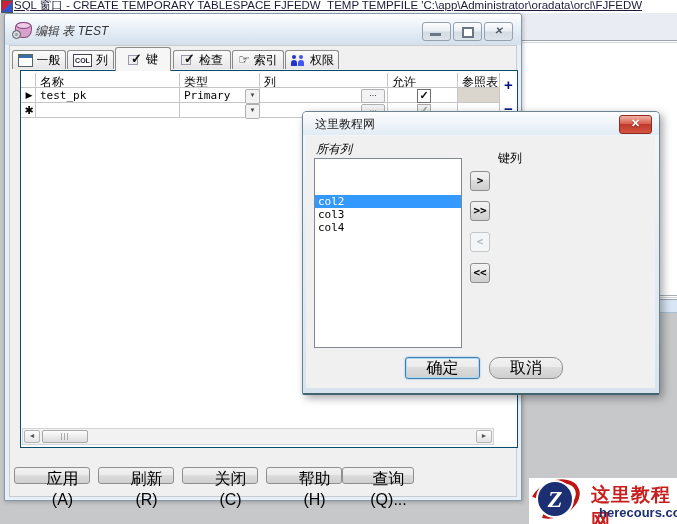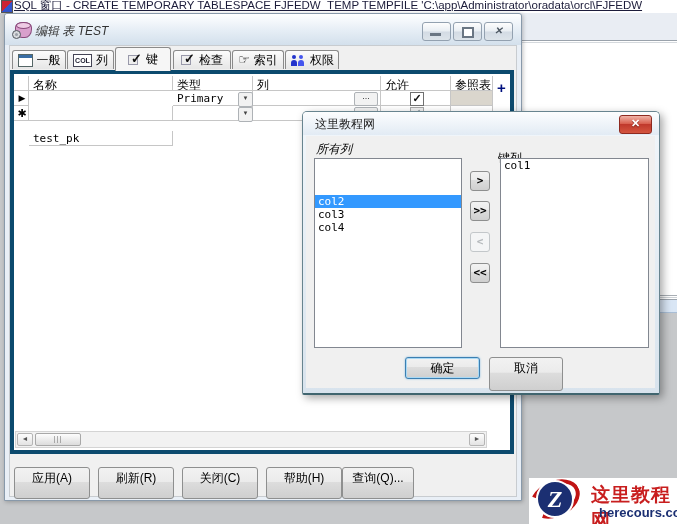--- a/index.html
+++ b/index.html
@@ -48,21 +48,21 @@
   .ico-check::before{content:"";position:absolute;left:0;bottom:1px;width:8px;height:8px;border:1px solid #99a;background:#eee;}
   .ico-check .ck{position:absolute;left:3px;top:-3px;font-size:13px;font-weight:bold;color:#111;}
   .ico-hand{font-size:13px;color:#222;line-height:12px;}
   .ico-users{width:16px;height:12px;position:relative;}
   .person{position:absolute;bottom:0;width:6px;height:6px;border-radius:3px 3px 0 0;}
   .person::before{content:"";position:absolute;top:-5px;left:1px;width:4px;height:4px;border-radius:50%;background:inherit;}
   .p1{left:1px;background:#2233cc;}
   .p2{left:8px;background:#4455ee;}
 
   
-  .grid{left:0;top:24px;width:496px;height:376px;background:#fff;border:4px solid #0c4a6e;}
+  .grid{left:10px;top:24px;width:496px;height:376px;background:#fff;border:1px solid #0c4a6e;}
   .gcell{position:absolute;border-right:1px solid #c6c6c6;border-bottom:1px solid #c6c6c6;
        padding:1px 0 0 4px;box-sizing:border-box;height:15px;overflow:hidden;}
   .ghead{font-size:12px;color:#000;}
   .gval{font-family:"DejaVu Sans Mono","Liberation Mono",monospace;font-size:11px;}
   .sel-glyph{font-size:9px;line-height:13px;text-align:center;padding-left:2px;}
   .dd-btn{width:13px;height:13px;background:#f2f2f2;border:1px solid #aeb2b6;border-radius:2px;
        font-size:6px;line-height:11px;text-align:center;color:#444;}
   .el-btn{width:22px;height:12px;background:#f2f2f2;border:1px solid #aeb2b6;border-radius:2px;
        font-size:9px;line-height:7px;text-align:center;color:#333;}
   .cb{width:12px;height:12px;background:#fff;border:1px solid #707070;font-size:11px;line-height:11px;
@@ -74,22 +74,22 @@
   
   .sb{left:1px;top:357px;width:470px;height:15px;background:#f2f2f2;border:1px solid #d4d4d4;}
   .sb-arrow{top:1px;width:14px;height:11px;background:linear-gradient(#fdfdfd,#e3e3e3);border:1px solid #b5b5b5;
        border-radius:2px;font-size:7px;line-height:10px;text-align:center;color:#555;}
   .sb-thumb{left:19px;top:1px;width:44px;height:11px;background:linear-gradient(#fdfdfd,#dcdcdc);
        border:1px solid #a8a8a8;border-radius:2px;text-align:center;font-size:8px;line-height:10px;
        color:#888;letter-spacing:1px;}
 
   
   .b{background:linear-gradient(#f2f2f2,#ebebeb 45%,#dddddd 46%,#cfcfcf);border:1px solid #8e8f8f;
-     border-radius:3px;text-align:center;font-size:12px;color:#000;box-sizing:border-box;}
-  .fbtn{top:421px;height:32px;line-height:21px;}
+     border-radius:3px;text-align:center;font-size:16px;color:#000;box-sizing:border-box;}
+  .fbtn{top:421px;height:17px;line-height:21px;padding-left:21px;}
   .b.focused{border-color:#3c7fb1;box-shadow:inset 0 0 0 1px #a9d9f5,0 0 2px #7fb8df;}
   .b.dis{color:#b5b9bc;border-color:#c3c7ca;background:#f4f5f6;}
 
   
   .dlg{left:302px;top:111px;width:356px;height:281px;z-index:10;border:1px solid #68848f;border-bottom:2px solid #40656f;
        border-radius:5px 5px 2px 2px;background:linear-gradient(#f2f7fb,#d8e3ed);box-shadow:3px 3px 8px rgba(0,0,0,.35);}
   .dlg-titlebar{left:0px;top:0px;width:100%;height:23px;border-radius:4px 4px 0 0;
        background:linear-gradient(#fcfdfe,#e2ebf4);}
   .dlg-title{left:12px;top:4px;color:#1a1a1a;}
   .dlg-close{right:7px;top:3px;width:31px;height:17px;border:1px solid #8e2a20;border-radius:3px;
@@ -179,21 +179,21 @@
     <div class="abs grid">
 
       <div class="gcell ghead" style="left:0;top:2px;width:15px;"></div>
       <div class="gcell ghead" style="left:15px;top:2px;width:144px;">名称</div>
       <div class="gcell ghead" style="left:159px;top:2px;width:80px;">类型</div>
       <div class="gcell ghead" style="left:239px;top:2px;width:128px;">列</div>
       <div class="gcell ghead" style="left:367px;top:2px;width:70px;">允许</div>
       <div class="gcell ghead" style="left:437px;top:2px;width:42px;">参照表</div>
 
       <div class="gcell sel-glyph" style="left:0;top:17px;width:15px;">▶</div>
-      <div class="gcell gval" style="left:15px;top:17px;width:144px;margin-top:40px;">test_pk</div>
+      <div class="gcell gval" style="left:15px;top:17px;width:144px;">test_pk</div>
       <div class="gcell gval" style="left:159px;top:17px;width:80px;">Primary</div>
       <div class="abs dd-btn" style="left:224px;top:18px;"><span>▼</span></div>
       <div class="gcell gval" style="left:239px;top:17px;width:128px;"></div>
       <div class="abs el-btn" style="left:340px;top:18px;"><span>...</span></div>
       <div class="gcell" style="left:367px;top:17px;width:70px;"></div>
       <div class="abs cb" style="left:396px;top:18px;"><span>✓</span></div>
       <div class="gcell refcell" style="left:437px;top:17px;width:42px;"></div>
 
       <div class="gcell sel-glyph" style="left:0;top:32px;width:15px;font-size:11px;">✱</div>
       <div class="gcell gval" style="left:15px;top:32px;width:144px;"></div>
@@ -231,31 +231,28 @@
   <div class="abs dlg-client">
     <span class="abs lbl" style="left:10px;top:5px;font-style:italic;">所有列</span>
     <span class="abs lbl" style="left:192px;top:14px;">键列</span>
 
     <div class="abs listbox" style="left:8px;top:22px;width:146px;height:188px;">
       <div class="li sel">col2</div>
       <div class="li">col3</div>
       <div class="li">col4</div>
     </div>
 
-    <div class="abs listbox" style="left:194px;top:22px;width:147px;height:188px;">
-      <div class="li">col1</div>
-    </div>
 
     <div class="abs b xfer" style="left:164px;top:35px;">&gt;</div>
     <div class="abs b xfer" style="left:164px;top:65px;">&gt;&gt;</div>
     <div class="abs b xfer dis" style="left:164px;top:96px;">&lt;</div>
     <div class="abs b xfer" style="left:164px;top:127px;">&lt;&lt;</div>
 
     <div class="abs b focused" style="left:99px;top:221px;width:75px;height:22px;line-height:20px;">确定</div>
-    <div class="abs b" style="left:183px;top:221px;width:74px;height:34px;line-height:20px;">取消</div>
+    <div class="abs b" style="left:183px;top:221px;width:74px;height:22px;line-height:20px;border-radius:10px;">取消</div>
   </div>
 </div>
 
 <div class="abs logo-box">
   <div class="abs swoosh"></div>
   <div class="abs logo-circle">
     <span class="logo-z">Z</span>
   </div>
   <span class="abs logo-name">这里教程网</span>
   <span class="abs logo-domain">herecours.com</span>

